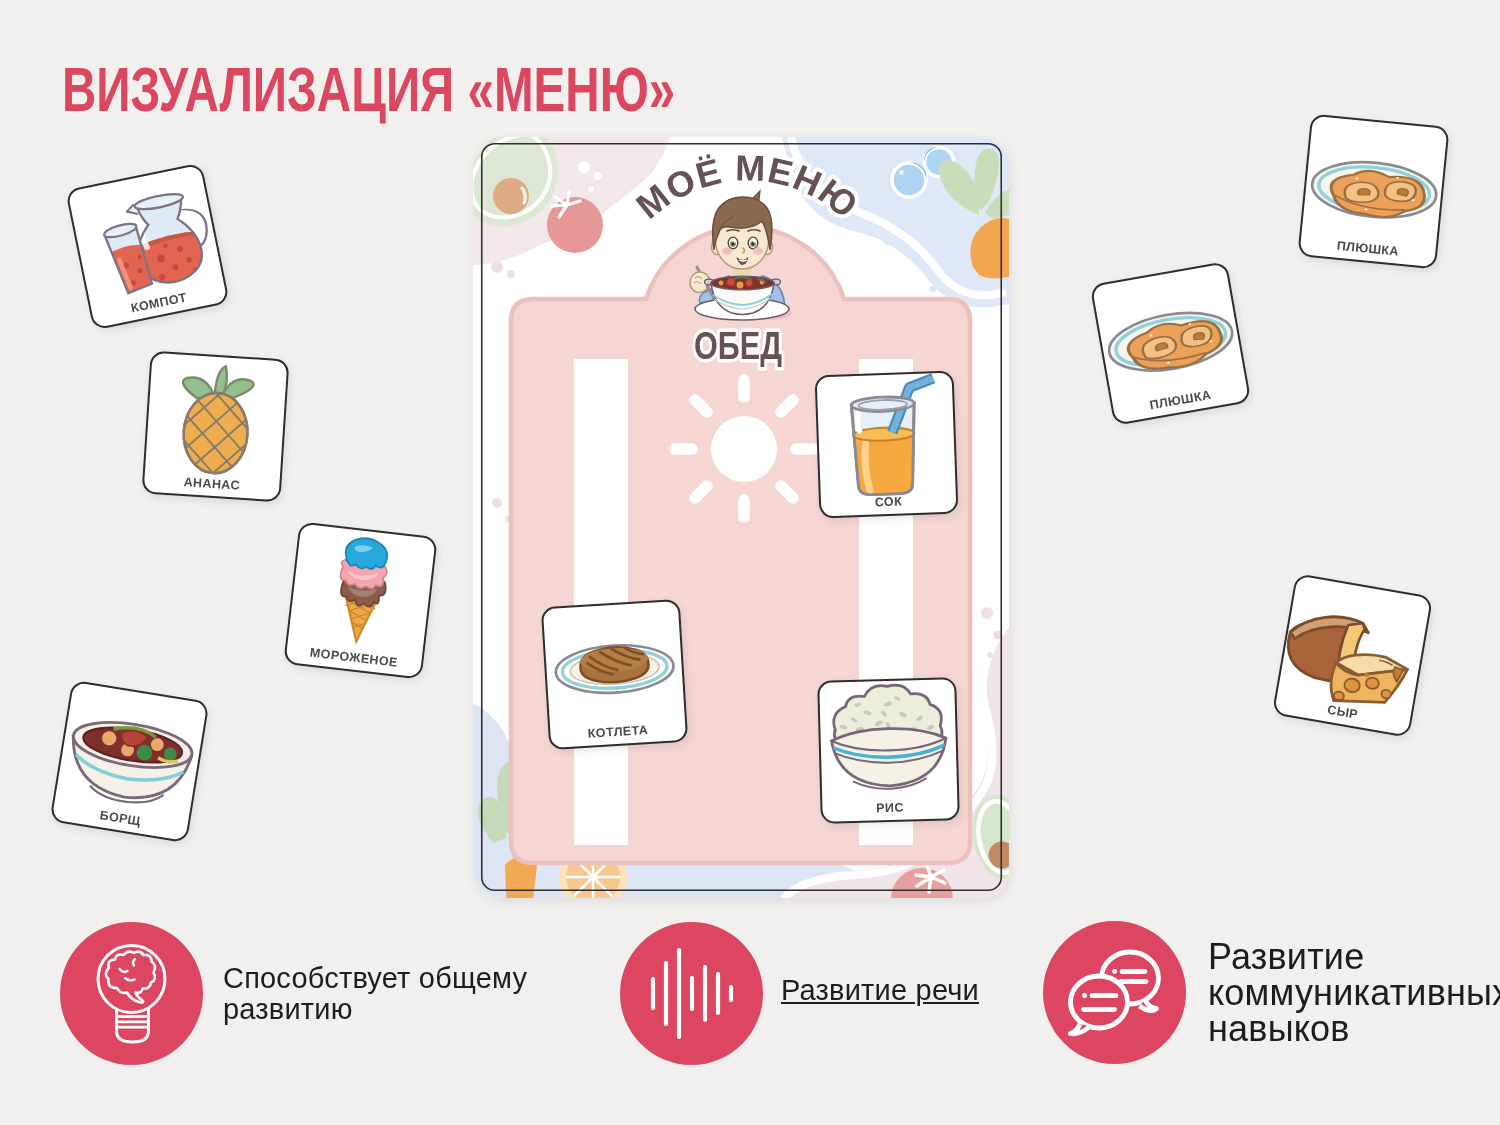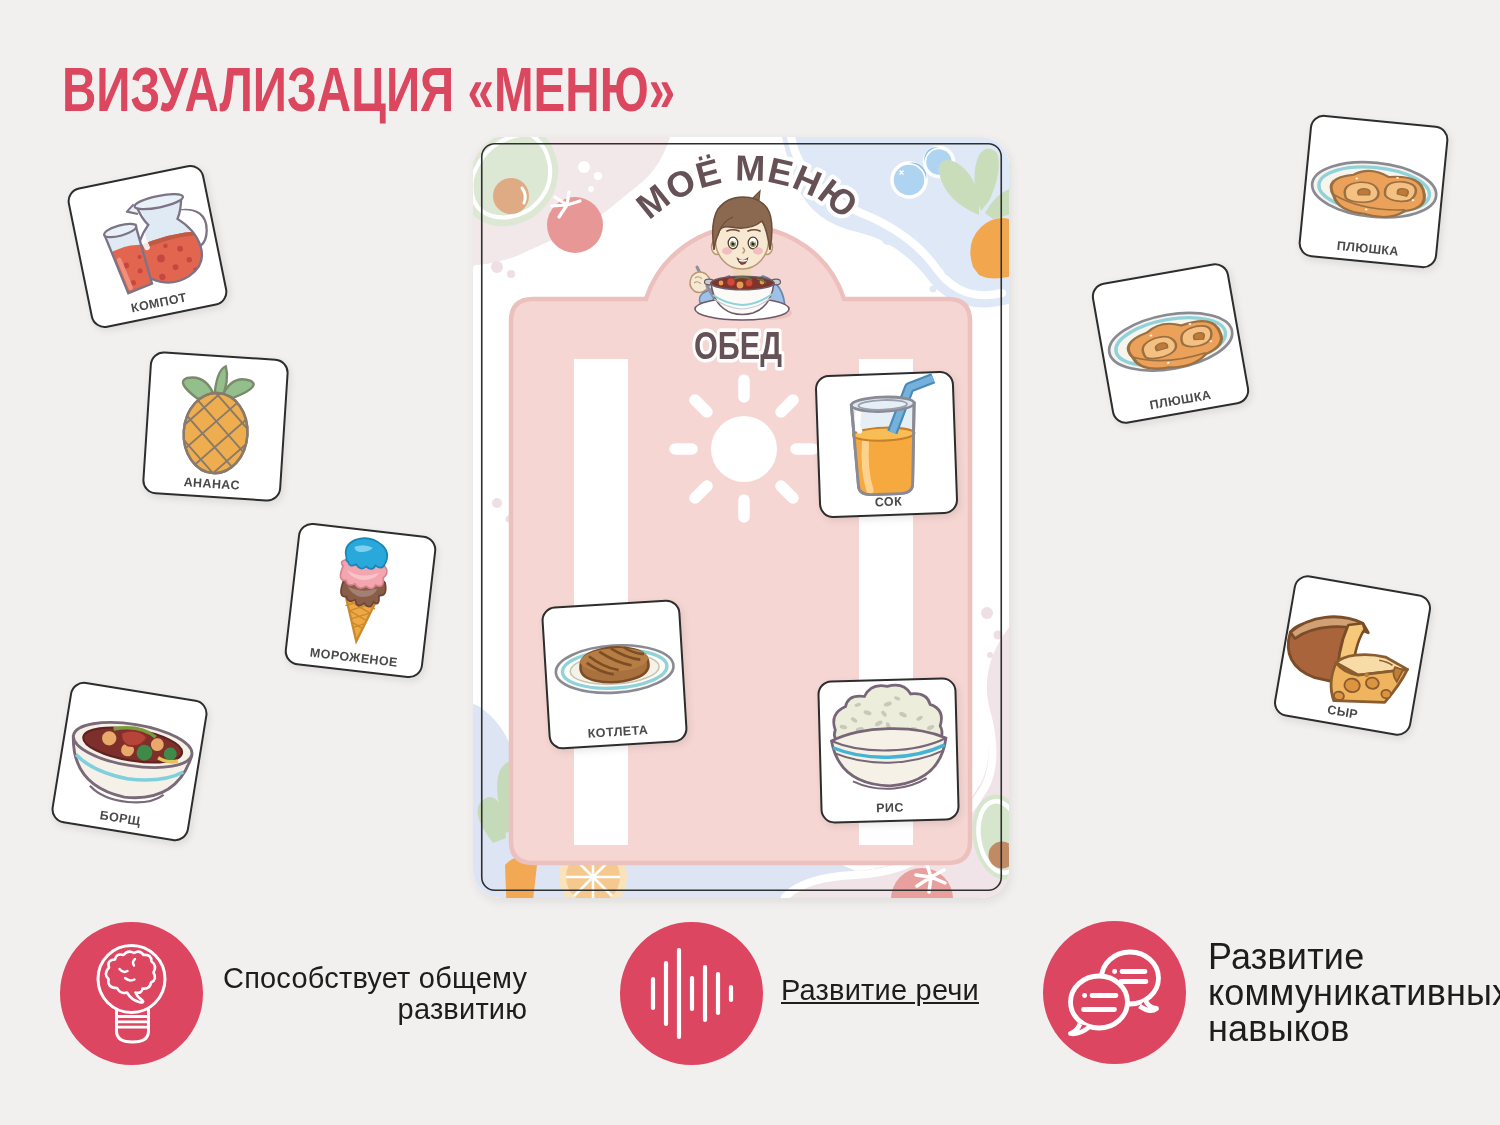--- a/index.html
+++ b/index.html
@@ -410,21 +410,21 @@
   <svg width="143" height="143" viewBox="0 0 143 143" fill="none" stroke="#ffffff">
     <circle cx="71.5" cy="57" r="33.5" stroke-width="3"></circle>
     <path d="M 56.5 87 L 56.5 109 Q 56.5 120 72.5 120 Q 88.5 120 88.5 109 L 88.5 87" stroke-width="3"></path>
     <path d="M 56.5 94.5 H 88.5 M 56.5 99.8 H 88.5 M 56.5 105.1 H 88.5" stroke-width="2.8"></path>
     <path d="M 57 66 Q 47 66 48.5 57 Q 43 52 49 45.5 Q 46.5 38 55 37.5 Q 56 31 63.5 33 Q 68 27.5 74 31 Q 80 27.5 83.5 33 Q 91.5 32 91.5 39.5 Q 97.5 43.5 93.5 50.5 Q 97.5 57.5 91 60.5 Q 90 67.5 82.5 66.5 Q 82 72 75.5 70.5 Q 78 76 82.5 78.5 Q 84.5 80.5 80.5 80.5 Q 71.5 78.5 67 70.5 Q 60.5 72.5 57 66 Z" stroke-width="2.6" stroke-linejoin="round"></path>
     <path d="M 59.5 47 q 3.5 4.5 8 2" stroke-width="2.4" stroke-linecap="round"></path>
     <path d="M 65 56 q 4.5 4 9.5 1.5" stroke-width="2.4" stroke-linecap="round"></path>
     <path d="M 75 37 q -3.5 3 -1 6.5" stroke-width="2.4" stroke-linecap="round"></path>
   </svg>
 </div>
-<div class="ftxt" style="left:223px;top:963px;text-align:right;">Способствует общему<br>развитию</div>
+<div class="ftxt" style="left:223px;top:963px;">Способствует общему<br>развитию</div>
 
 <div class="ic" style="left:620px;top:922px;">
   <svg width="143" height="143" viewBox="0 0 143 143" stroke="#ffffff" stroke-width="4.2" stroke-linecap="round">
     <path d="M 33 57 V 86"></path>
     <path d="M 46 41 V 102"></path>
     <path d="M 59 28 V 115"></path>
     <path d="M 72 56 V 87"></path>
     <path d="M 85 45 V 98"></path>
     <path d="M 98 52 V 91"></path>
     <path d="M 111 65 V 78"></path>

